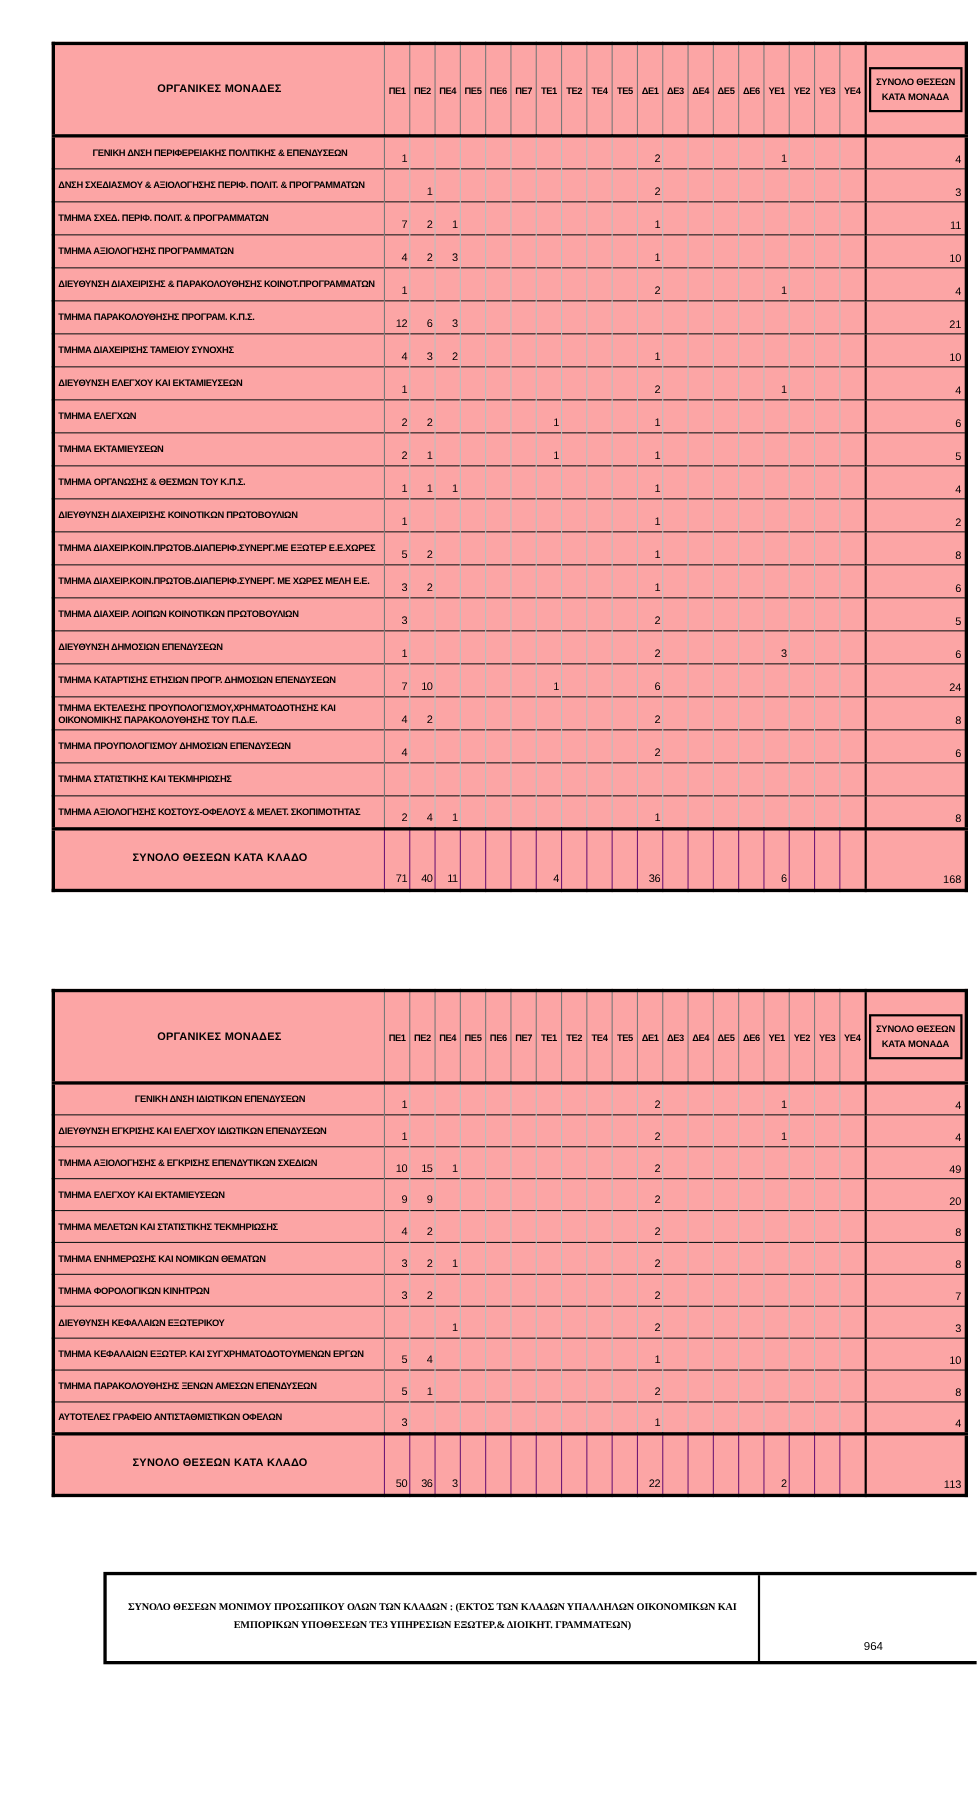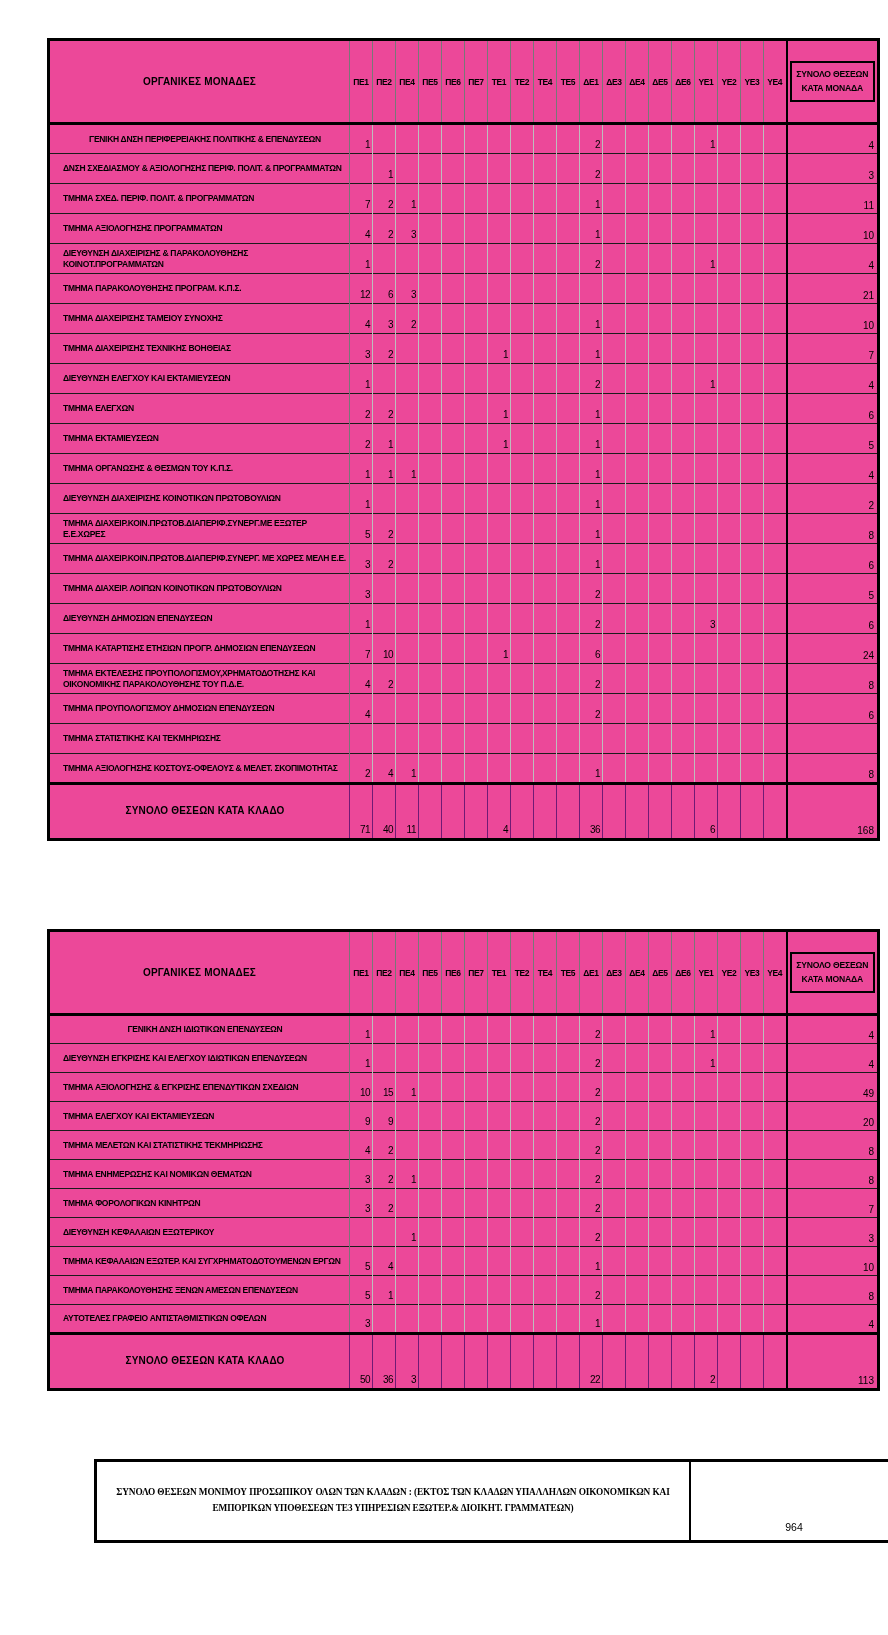--- a/index.html
+++ b/index.html
@@ -17,21 +17,21 @@
     position: relative;
   }
   .doc {
     padding: 38px 0 0 47px;
   }
   table.org-table {
     border-collapse: collapse;
     table-layout: fixed;
     width: 830px;
     border: 3px solid #000;
-    background: #ec4899;
+    background: #fca5a5;
   }
   table.org-table + table.org-table { margin-top: 88px; }
 
   thead tr.head-row { height: 84px; }
   thead { border-bottom: 3px solid #000; }
 
   th.org-head {
     font-size: 10px;
     font-weight: bold;
     text-align: center;
@@ -64,21 +64,21 @@
     letter-spacing: -0.2px;
   }
 
   tbody tr.row { height: 30px; border-bottom: 1px solid #1c1c1c; }
   table.org-table[data-table-index="1"] tbody tr.row { height: 29px; }
 
   td.label {
     font-size: 8.5px;
     font-weight: bold;
     letter-spacing: -0.3px;
-    padding: 1px 2px 1px 13px;
+    padding: 1px 2px 1px 3px;
     border-right: 1px solid #787878;
     vertical-align: middle;
     line-height: 1.25;
   }
   td.label.center { text-align: center; }
 
   td.num {
     border-left: 1px solid #bdbdbd;
     text-align: right;
     vertical-align: bottom;
@@ -349,43 +349,20 @@
             <td class="num"></td>
             <td class="num"></td>
             <td class="num"></td>
             <td class="num"></td>
             <td class="num"></td>
             <td class="num"></td>
             <td class="num"></td>
             <td class="rowtotal">10</td>
           </tr>
           <tr class="row">
-            <td class="label">ΤΜΗΜΑ ΔΙΑΧΕΙΡΙΣΗΣ ΤΕΧΝΙΚΗΣ ΒΟΗΘΕΙΑΣ</td>
-            <td class="num">3</td>
-            <td class="num">2</td>
-            <td class="num"></td>
-            <td class="num"></td>
-            <td class="num"></td>
-            <td class="num"></td>
-            <td class="num">1</td>
-            <td class="num"></td>
-            <td class="num"></td>
-            <td class="num"></td>
-            <td class="num">1</td>
-            <td class="num"></td>
-            <td class="num"></td>
-            <td class="num"></td>
-            <td class="num"></td>
-            <td class="num"></td>
-            <td class="num"></td>
-            <td class="num"></td>
-            <td class="num"></td>
-            <td class="rowtotal">7</td>
-          </tr>
-          <tr class="row">
             <td class="label">ΔΙΕΥΘΥΝΣΗ ΕΛΕΓΧΟΥ ΚΑΙ ΕΚΤΑΜΙΕΥΣΕΩΝ</td>
             <td class="num">1</td>
             <td class="num"></td>
             <td class="num"></td>
             <td class="num"></td>
             <td class="num"></td>
             <td class="num"></td>
             <td class="num"></td>
             <td class="num"></td>
             <td class="num"></td>

